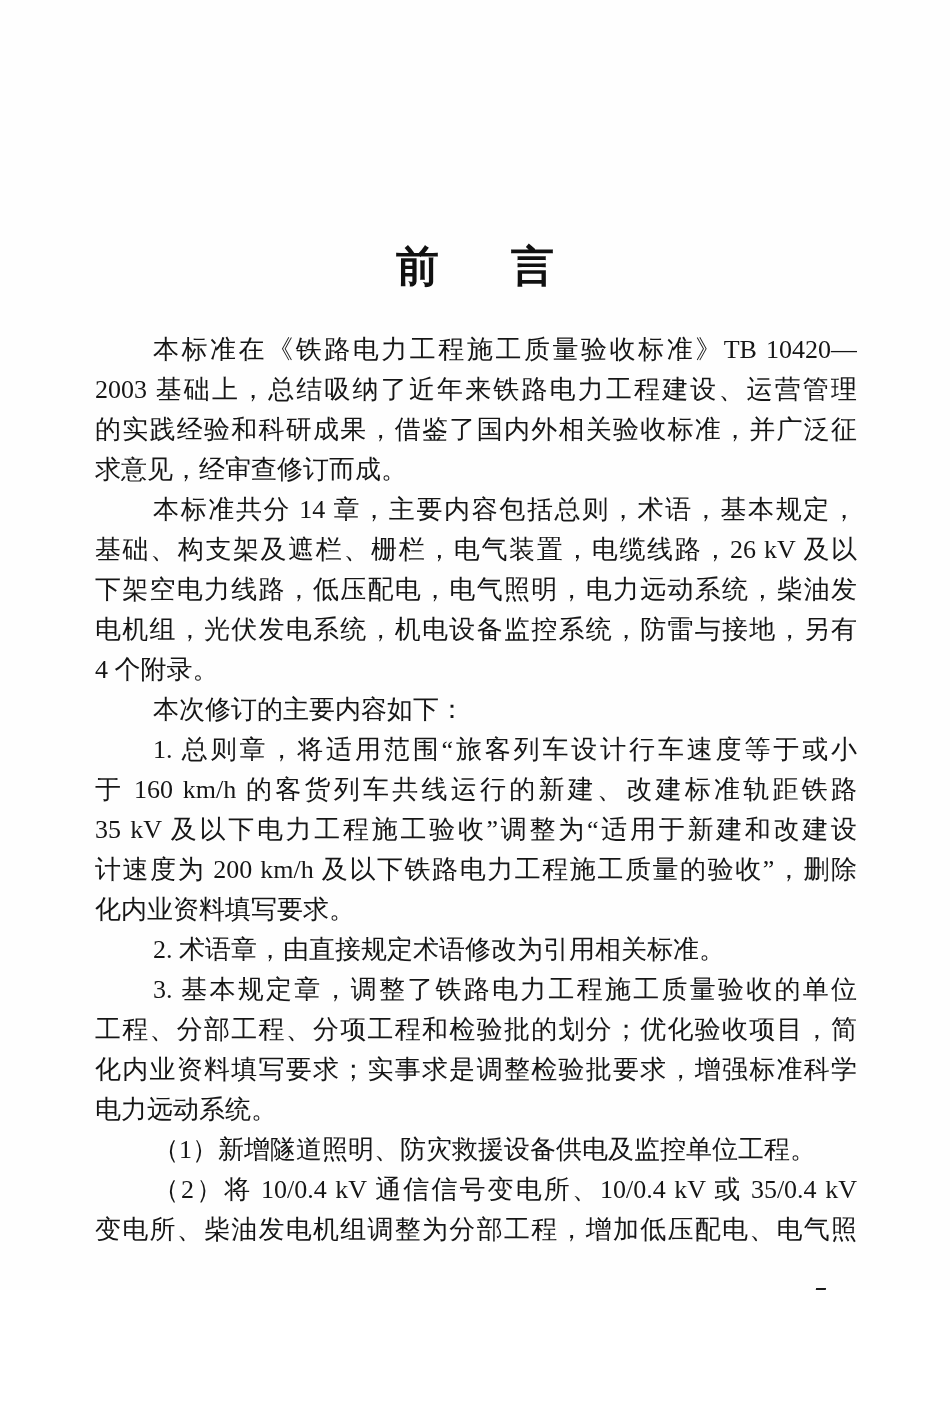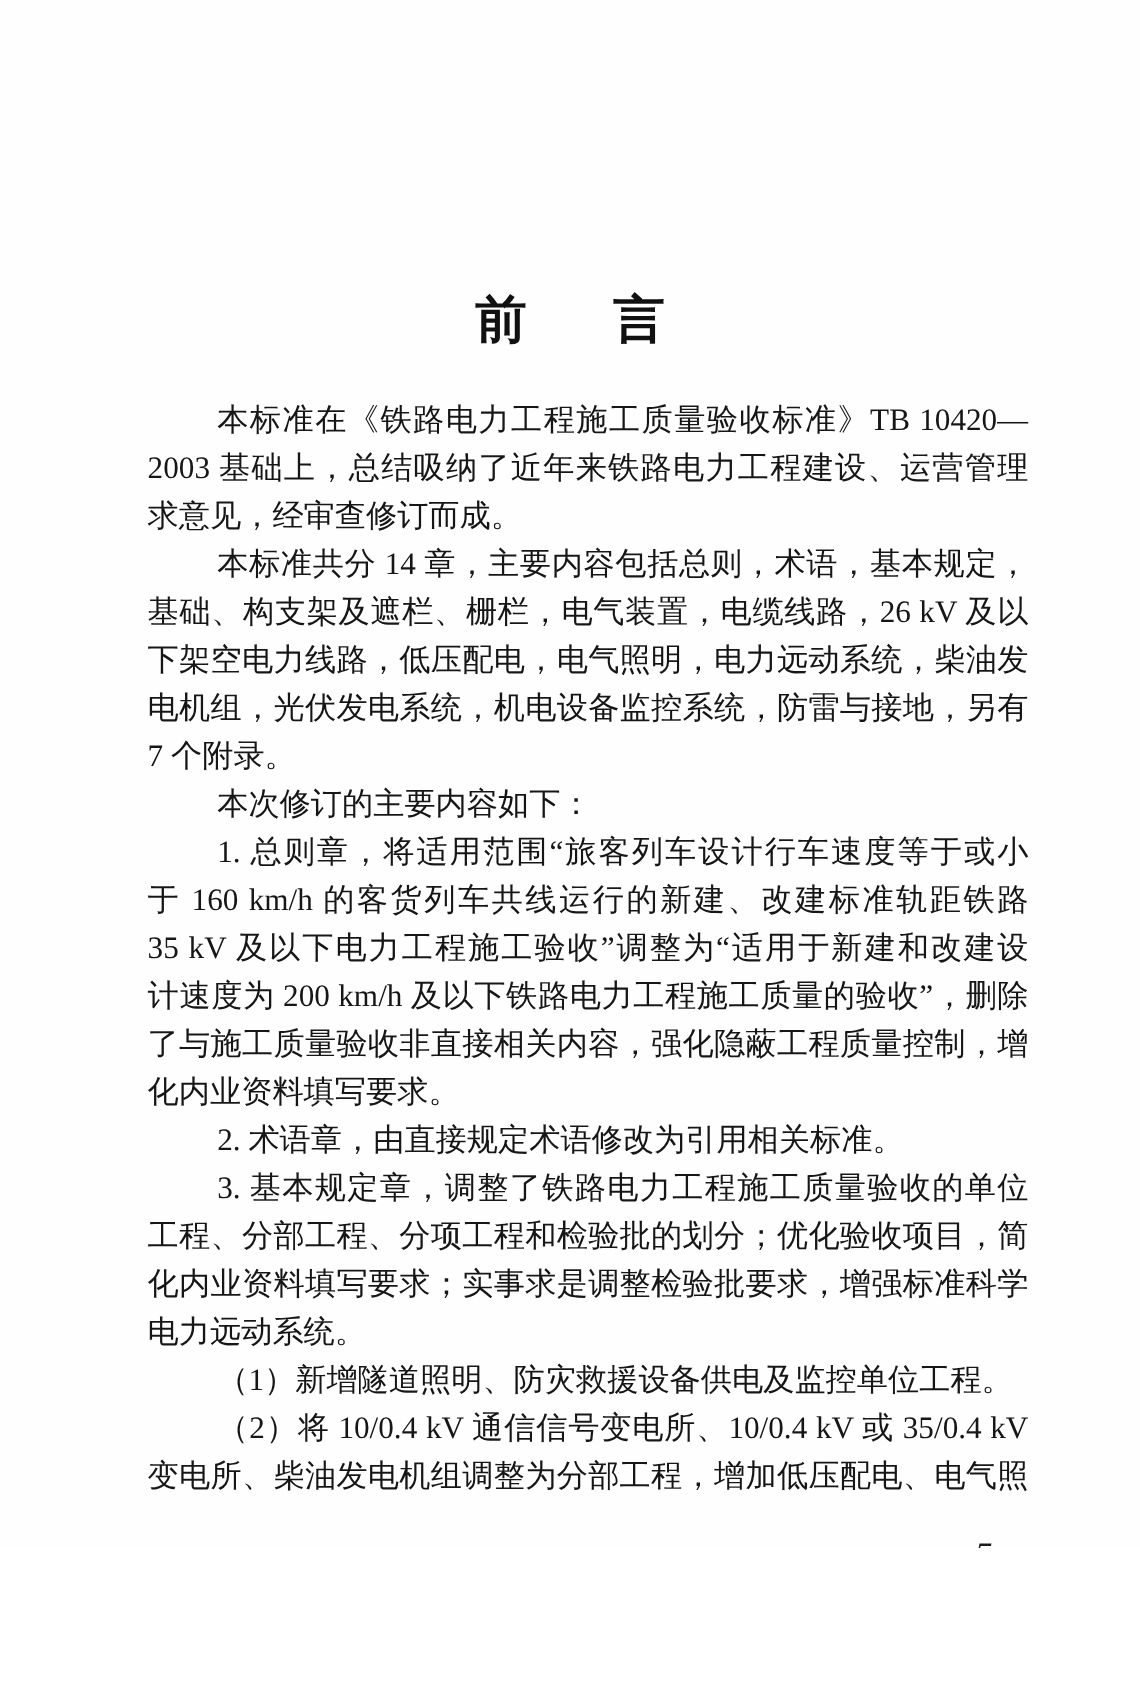--- a/index.html
+++ b/index.html
@@ -36,21 +36,20 @@
     top: 330px;
     left: 95px;
     width: 762px;
     font-size: 26px;
     line-height: 40px;
     color: #161616;
   }
   .line {
     height: 40px;
     overflow: hidden;
-    margin-left: 28px;
   }
   .line.fill {
     text-align: justify;
     text-align-last: justify;
   }
   .line.indent {
     text-indent: 58px;
   }
   .page-number {
     position: absolute;
@@ -64,32 +63,32 @@
 </head>
 <body>
 
 <div class="page">
 
   <h1 class="title"><span>前</span><span class="t-gap"></span><span>言</span></h1>
 
   <div class="body-text" id="body-text">
       <div class="line fill indent">本标准在《铁路电力工程施工质量验收标准》TB 10420—</div>
       <div class="line fill">2003 基础上，总结吸纳了近年来铁路电力工程建设、运营管理</div>
+      <div class="line fill">的实践经验和科研成果，借鉴了国内外相关验收标准，并广泛征</div>
       <div class="line">求意见，经审查修订而成。</div>
       <div class="line fill indent">本标准共分 14 章，主要内容包括总则，术语，基本规定，</div>
       <div class="line fill">基础、构支架及遮栏、栅栏，电气装置，电缆线路，26 kV 及以</div>
       <div class="line fill">下架空电力线路，低压配电，电气照明，电力远动系统，柴油发</div>
       <div class="line fill">电机组，光伏发电系统，机电设备监控系统，防雷与接地，另有</div>
-      <div class="line">7 个附录。</div>
+      <div class="line">4 个附录。</div>
       <div class="line indent">本次修订的主要内容如下：</div>
       <div class="line fill indent">1. 总则章，将适用范围“旅客列车设计行车速度等于或小</div>
       <div class="line fill">于 160 km/h 的客货列车共线运行的新建、改建标准轨距铁路</div>
       <div class="line fill">35 kV 及以下电力工程施工验收”调整为“适用于新建和改建设</div>
       <div class="line fill">计速度为 200 km/h 及以下铁路电力工程施工质量的验收”，删除</div>
-      <div class="line fill">了与施工质量验收非直接相关内容，强化隐蔽工程质量控制，增</div>
       <div class="line">化内业资料填写要求。</div>
       <div class="line indent">2. 术语章，由直接规定术语修改为引用相关标准。</div>
       <div class="line fill indent">3. 基本规定章，调整了铁路电力工程施工质量验收的单位</div>
       <div class="line fill">工程、分部工程、分项工程和检验批的划分；优化验收项目，简</div>
       <div class="line fill">化内业资料填写要求；实事求是调整检验批要求，增强标准科学</div>
       <div class="line">电力远动系统。</div>
       <div class="line indent">（1）新增隧道照明、防灾救援设备供电及监控单位工程。</div>
       <div class="line fill indent">（2）将 10/0.4 kV 通信信号变电所、10/0.4 kV 或 35/0.4 kV</div>
       <div class="line fill">变电所、柴油发电机组调整为分部工程，增加低压配电、电气照</div>
     </div>

